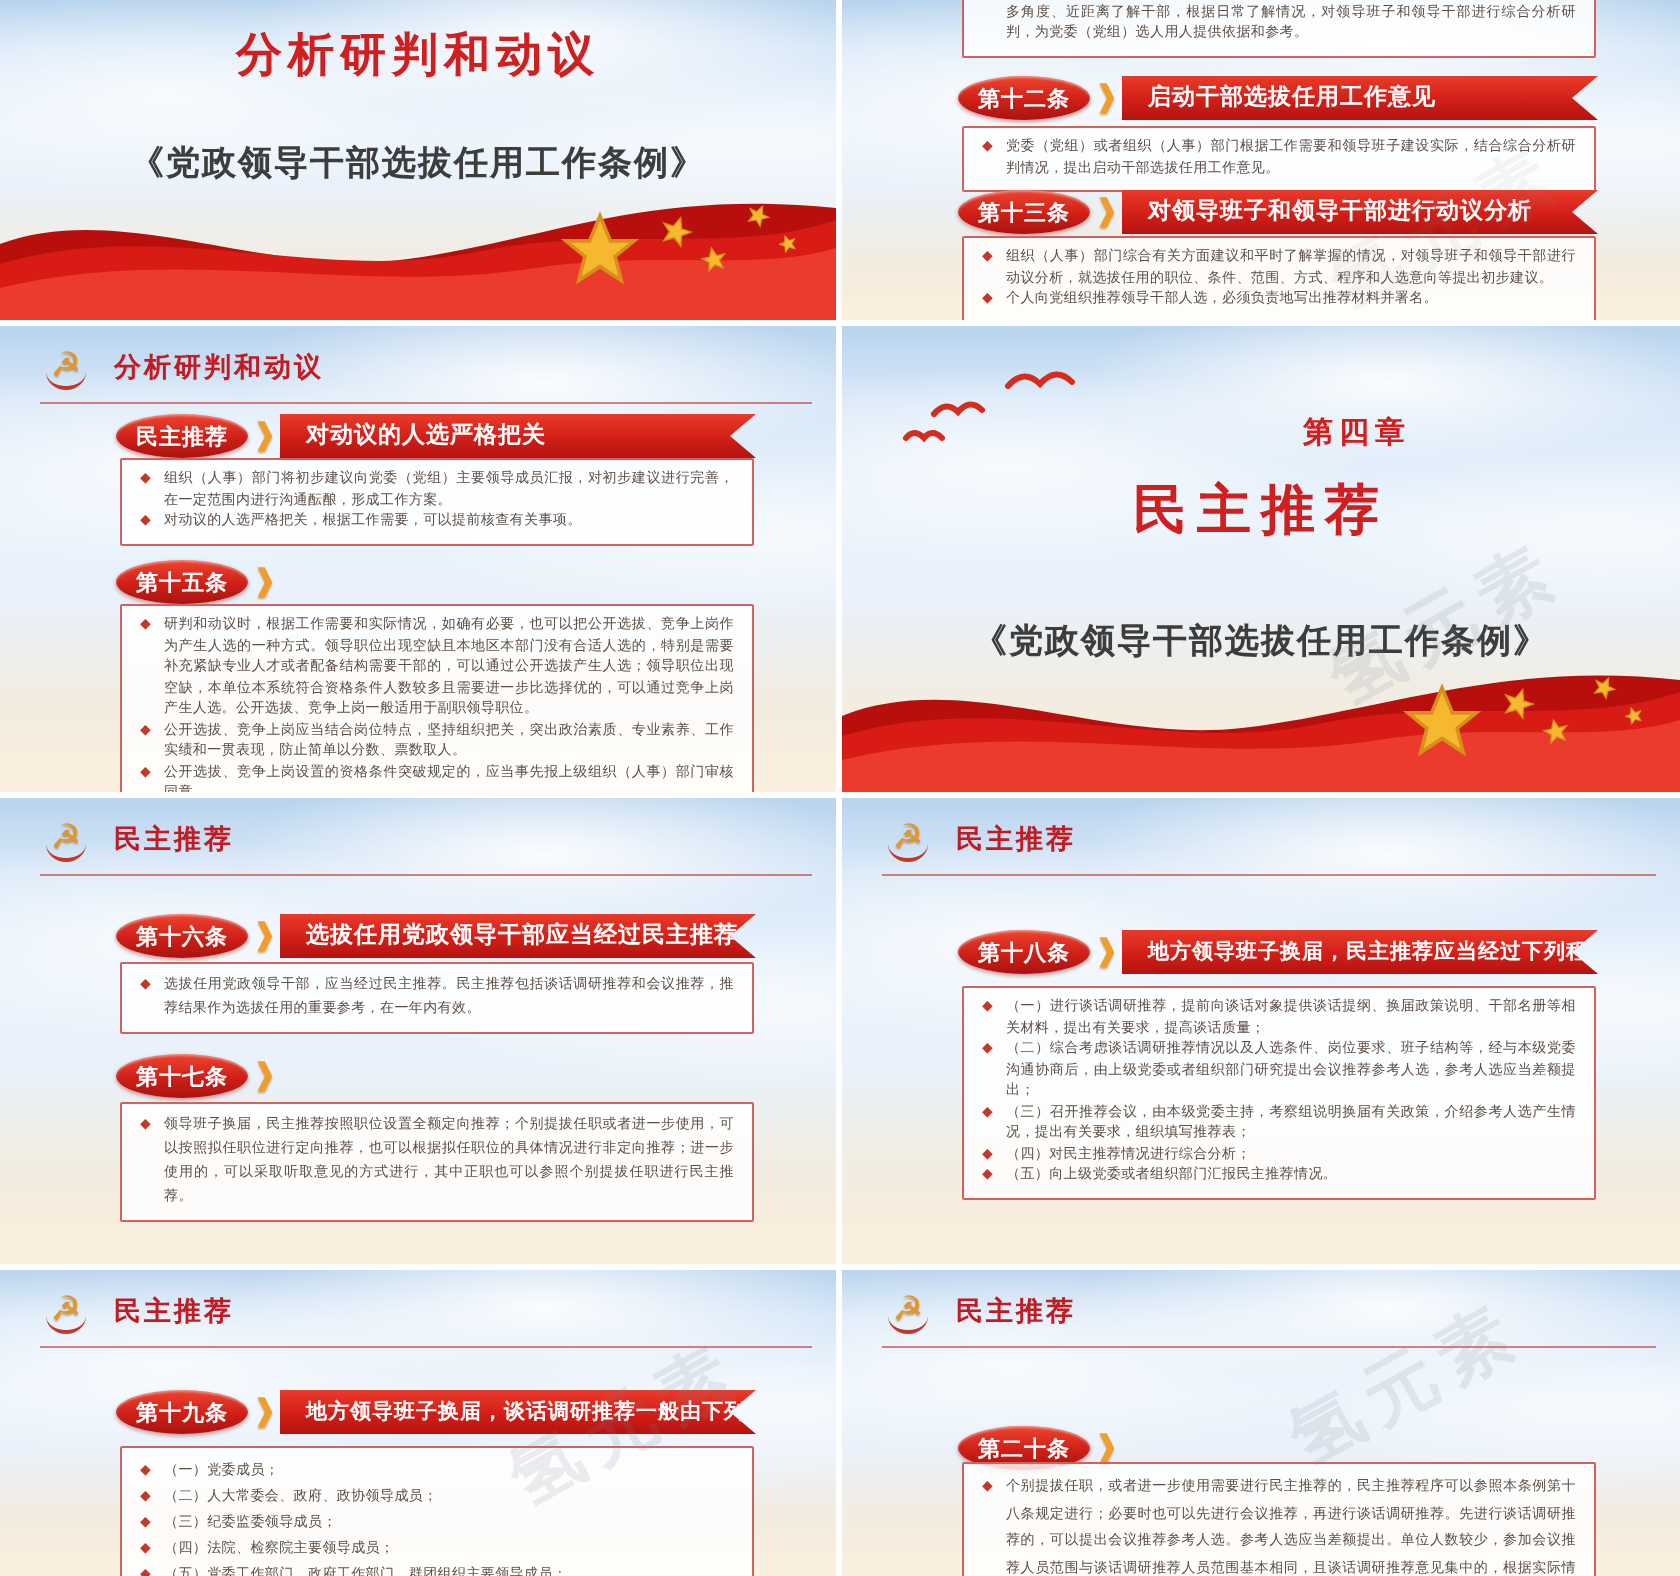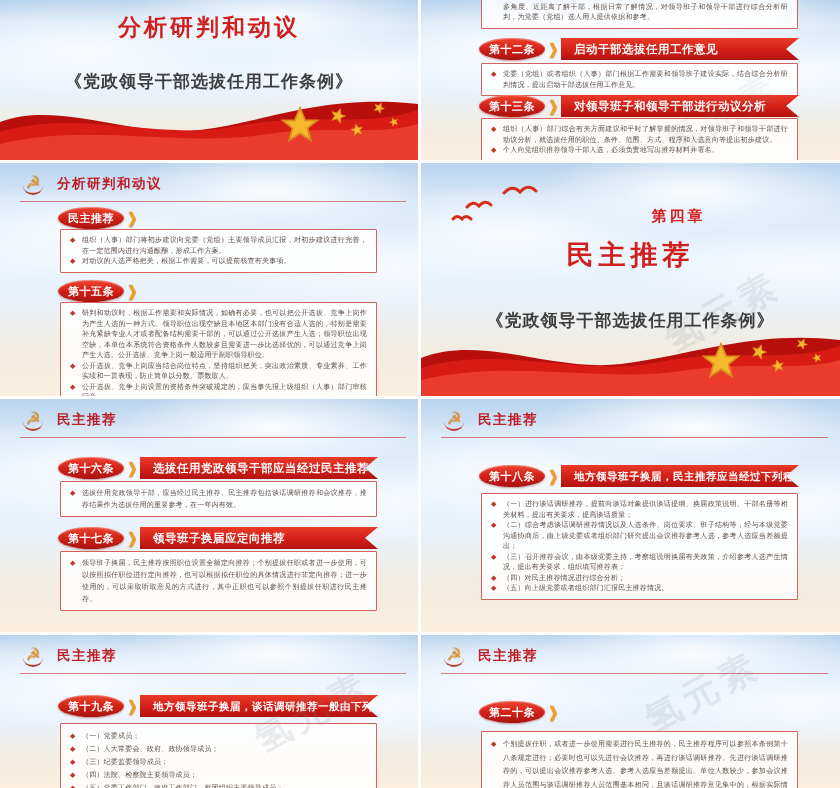--- a/index.html
+++ b/index.html
@@ -97,20 +97,21 @@
 
 <div class="slide" id="s3" style="left:0;top:163px;width:418px;height:233px;">
   <div class="hdr">
     <div class="emblem">☭</div>
     <div class="hdr-title">分析研判和动议</div>
   </div>
   <div class="hdr-line"></div>
   <div class="art" style="top:44px;">
     <div class="badge">民主推荐</div>
     <div class="chev">❱</div>
+    <div class="banner">对动议的人选严格把关</div>
   </div>
   <div class="cbox" style="top:66px;">
     <div class="bi">组织（人事）部门将初步建议向党委（党组）主要领导成员汇报，对初步建议进行完善，在一定范围内进行沟通酝酿，形成工作方案。</div>
     <div class="bi">对动议的人选严格把关，根据工作需要，可以提前核查有关事项。</div>
   </div>
   <div class="art" style="top:117px;">
     <div class="badge">第十五条</div>
     <div class="chev">❱</div>
   </div>
   <div class="cbox" style="top:139px;">
@@ -155,21 +156,20 @@
     <div class="badge">第十六条</div>
     <div class="chev">❱</div>
     <div class="banner">选拔任用党政领导干部应当经过民主推荐</div>
   </div>
   <div class="cbox" style="top:82px;">
     <div class="bi" style="line-height:12px;">选拔任用党政领导干部，应当经过民主推荐。民主推荐包括谈话调研推荐和会议推荐，推荐结果作为选拔任用的重要参考，在一年内有效。</div>
   </div>
   <div class="art" style="top:128px;">
     <div class="badge">第十七条</div>
     <div class="chev">❱</div>
-    <div class="banner">领导班子换届应定向推荐</div>
   </div>
   <div class="cbox" style="top:152px;">
     <div class="bi" style="line-height:12px;">领导班子换届，民主推荐按照职位设置全额定向推荐；个别提拔任职或者进一步使用，可以按照拟任职位进行定向推荐，也可以根据拟任职位的具体情况进行非定向推荐；进一步使用的，可以采取听取意见的方式进行，其中正职也可以参照个别提拔任职进行民主推荐。</div>
   </div>
 </div>
 
 <div class="slide" id="s6" style="left:421px;top:399px;width:419px;height:233px;">
   <div class="hdr">
     <div class="emblem">☭</div>
     <div class="hdr-title">民主推荐</div>
@@ -209,21 +209,21 @@
 
   </div>
 </div>
 
 <div class="slide" id="s8" style="left:421px;top:635px;width:419px;height:153px;">
   <div class="hdr">
     <div class="emblem">☭</div>
     <div class="hdr-title">民主推荐</div>
   </div>
   <div class="hdr-line"></div>
-  <div class="art" style="top:66px;">
+  <div class="art" style="top:78px;">
     <div class="badge">第二十条</div>
     <div class="chev">❱</div>
   </div>
   <div class="cbox" style="top:96px;">
     <div class="bi" style="line-height:13.5px;">个别提拔任职，或者进一步使用需要进行民主推荐的，民主推荐程序可以参照本条例第十八条规定进行；必要时也可以先进行会议推荐，再进行谈话调研推荐。先进行谈话调研推荐的，可以提出会议推荐参考人选。参考人选应当差额提出。单位人数较少，参加会议推荐人员范围与谈话调研推荐人员范围基本相同，且谈话调研推荐意见集中的，根据实际情况，可以不再进行会议推荐。</div>
   </div>
 </div>
 
 <div class="wm" style="left:660px;top:288px;">氢元素</div>
 <div class="wm" style="left:250px;top:688px;">氢元素</div>

